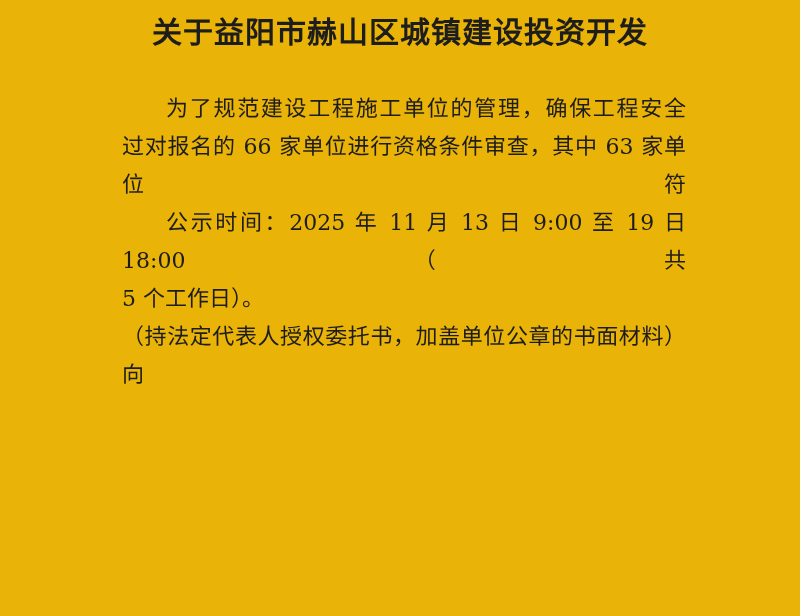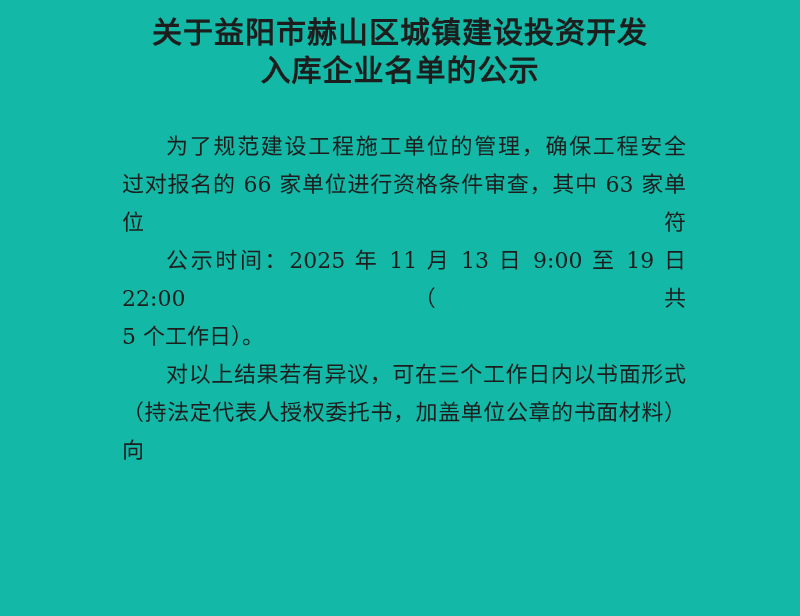--- a/index.html
+++ b/index.html
@@ -1,19 +1,19 @@
 <!DOCTYPE html>
 <html lang="zh-CN"><head>
 <meta charset="utf-8">
 <style>
   html,body{margin:0;padding:0;background:#ffffff;}
   .doc{
     position:relative;
     width:800px;height:616px;
-    background:#14b8a6;
+    background:#eab308;
     overflow:hidden;
     color:#1d1d1d;
   }
   .title{
     padding-top:14px;
     font-family:"DejaVu Sans","Liberation Sans",sans-serif;
     font-weight:700;
   }
   .title-line{
     font-size:30px;
@@ -41,26 +41,24 @@
     text-indent:2em;
   }
 </style>
 </head>
 <body>
 
 <div class="doc">
 
   <header class="title">
     <div class="title-line">关于益阳市赫山区城镇建设投资开发</div>
-    <div class="title-line">入库企业名单的公示</div>
   </header>
 
   <main class="body-text">
     <div class="line indent">为了规范建设工程施工单位的管理，确保工程安全</div>
     <div class="line">过对报名的 66 家单位进行资格条件审查，其中 63 家单位符</div>
-    <div class="line indent">公示时间：2025 年 11 月 13 日 9:00 至 19 日 22:00（共</div>
+    <div class="line indent">公示时间：2025 年 11 月 13 日 9:00 至 19 日 18:00（共</div>
     <div class="line end">5 个工作日）。</div>
-    <div class="line indent">对以上结果若有异议，可在三个工作日内以书面形式</div>
     <div class="line">（持法定代表人授权委托书，加盖单位公章的书面材料）向</div>
 
   </main>
 
 </div>
 
 </body></html>

